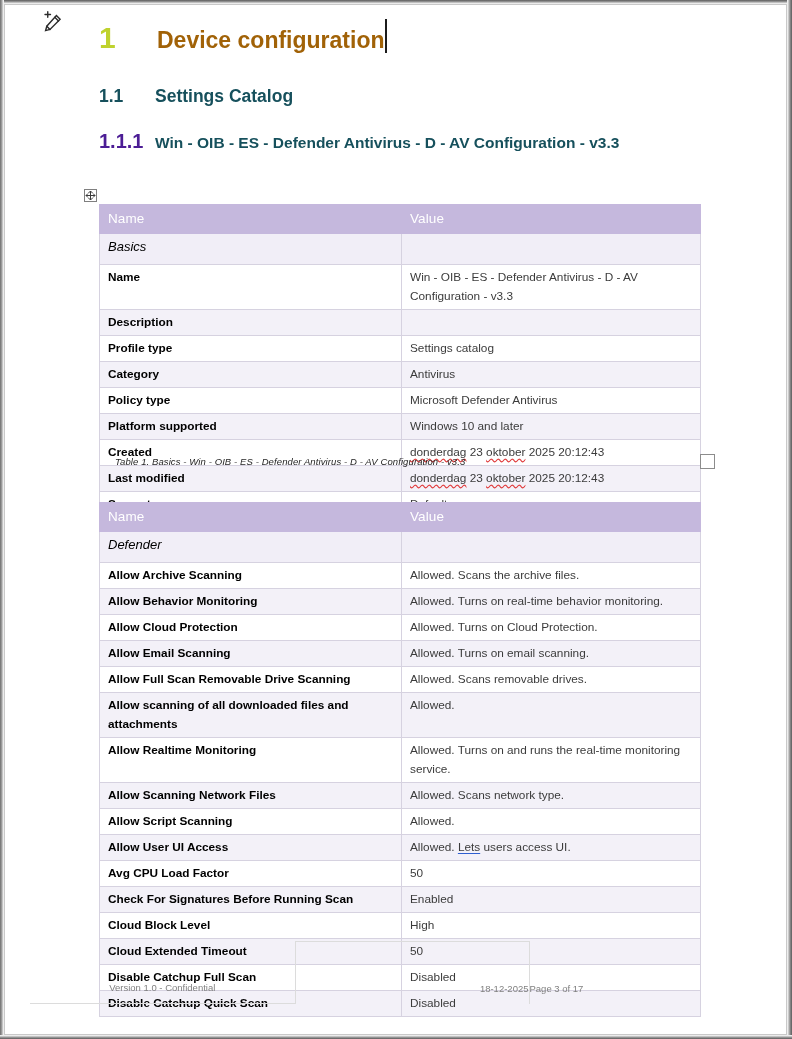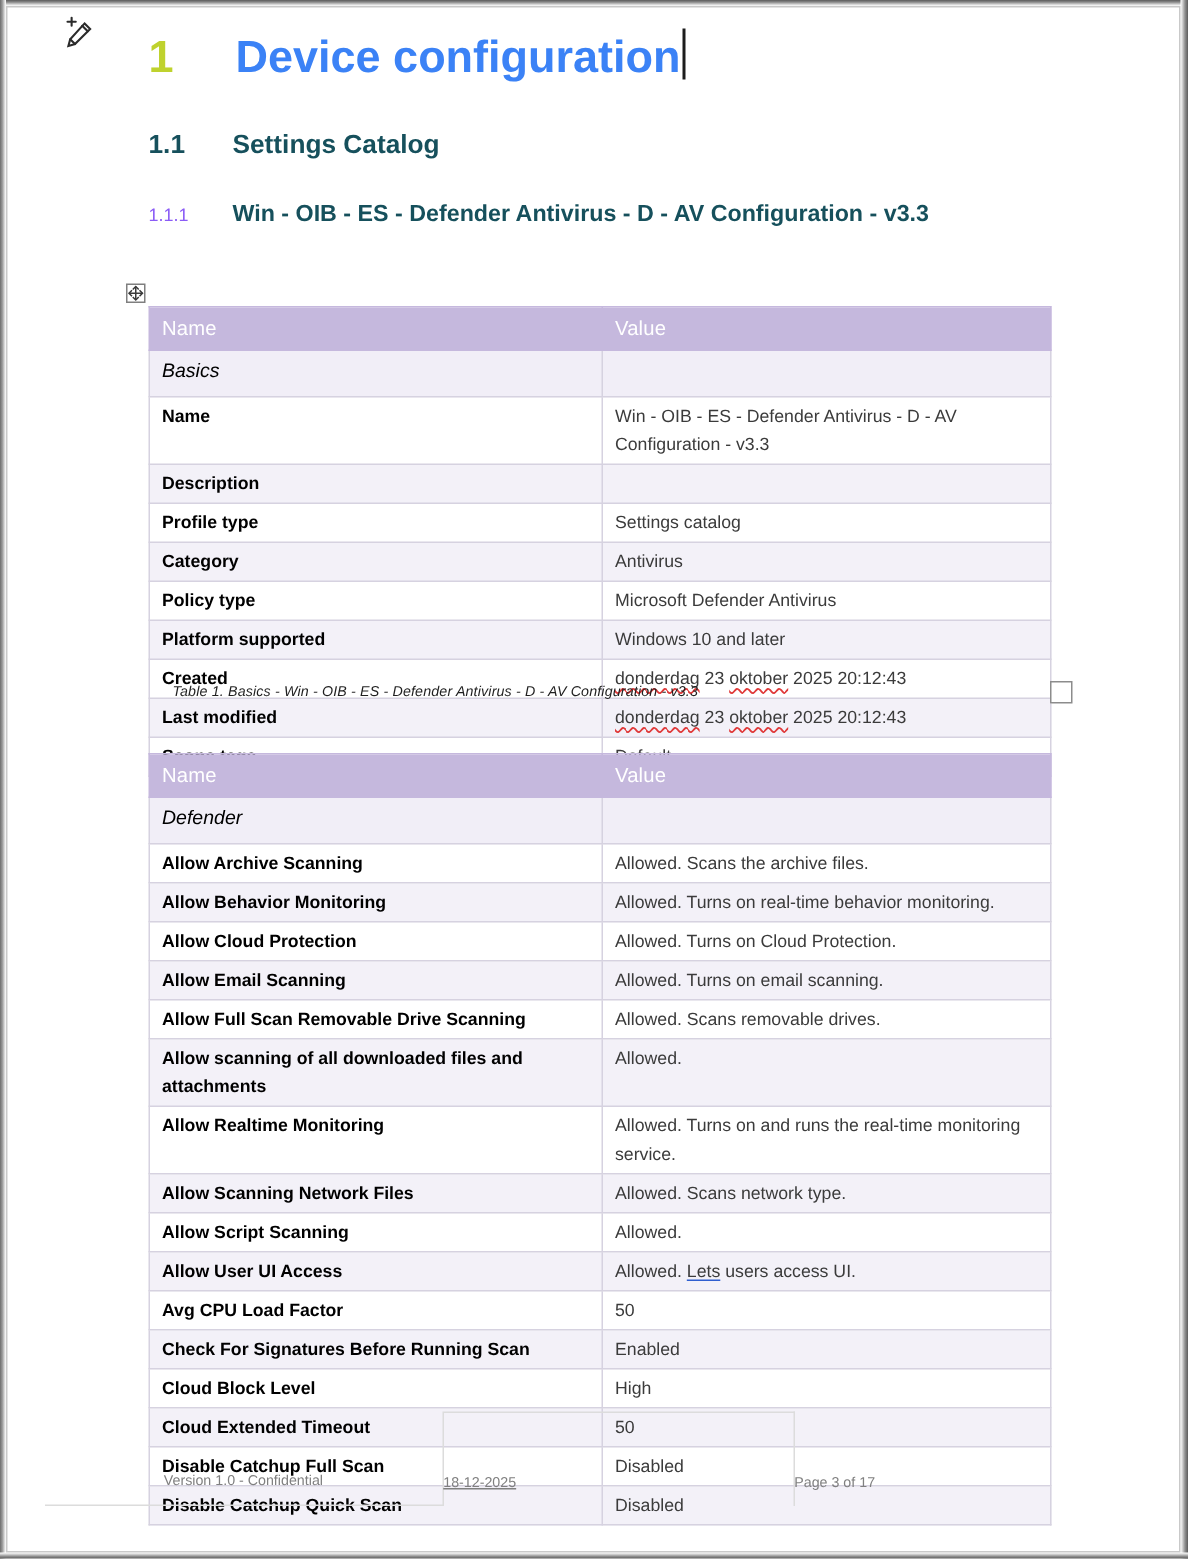--- a/index.html
+++ b/index.html
@@ -95,22 +95,22 @@
   }
   .h1-num {
     color: #bfd22e;
     font-size: 30px;
     font-weight: bold;
     letter-spacing: 0px;
     width: 58px;
     display: inline-block;
   }
   .h1-text {
-    color: #3b82f6;
-    font-size: 30px;
+    color: #a16207;
+    font-size: 23px;
     font-weight: bold;
   }
   .caret {
     display: inline-block;
     width: 2px;
     height: 34px;
     background: #1c1c1c;
     margin-left: 1px;
     position: relative;
     top: 5px;
@@ -139,23 +139,23 @@
 
   .h3-row {
     position: absolute;
     left: 99px;
     top: 128px;
     width: 600px;
     display: flex;
     align-items: baseline;
   }
   .h3-num {
-    color: #8b5cf6;
-    font-size: 12px;
-    font-weight: normal;
+    color: #4c1d95;
+    font-size: 20px;
+    font-weight: bold;
     min-width: 56px;
     display: inline-block;
     flex: 0 0 auto;
   }
   .h3-text {
     color: #16505c;
     font-size: 15.5px;
     font-weight: bold;
     line-height: 29px;
     max-width: 528px;
@@ -253,21 +253,21 @@
     font-size: 9.5px;
     color: #808080;
   }
   #footer-table td {
     height: 62px;
     vertical-align: bottom;
     padding: 0 0 10px 0;
     box-sizing: border-box;
   }
   #footer-table td.f-left { width: 265px; text-align: center; border-right: 1px solid #dcdcdc; border-bottom: 1px solid #dcdcdc;}
-  #footer-table td.f-mid { width: 234px; text-align: left; border-right: 1px solid #dcdcdc; border-top: 1px solid #dcdcdc; text-decoration: underline; }
+  #footer-table td.f-mid { width: 234px; text-align: right; border-right: 1px solid #dcdcdc; border-top: 1px solid #dcdcdc; }
   #footer-table td.f-right { width: 234px; }
 </style>
 </head>
 <body>
 
 <div id="page-shell">
   <div class="page-edge-top"></div>
   <div class="page-edge-left"></div>
   <div class="page-edge-right"></div>
   <div class="page-edge-bottom"></div>

